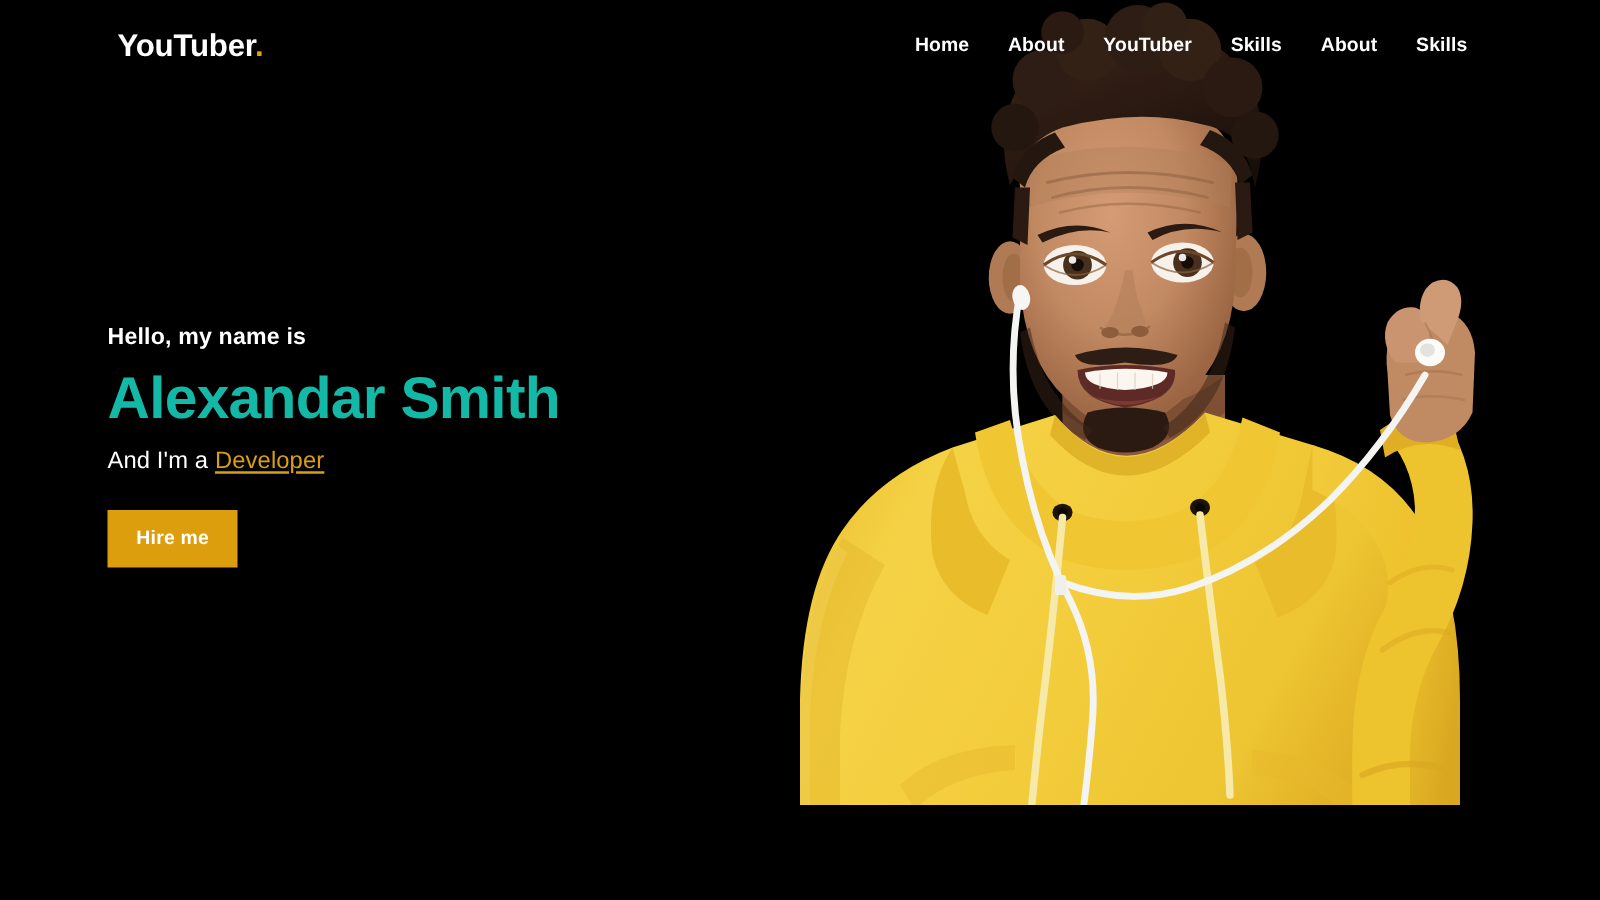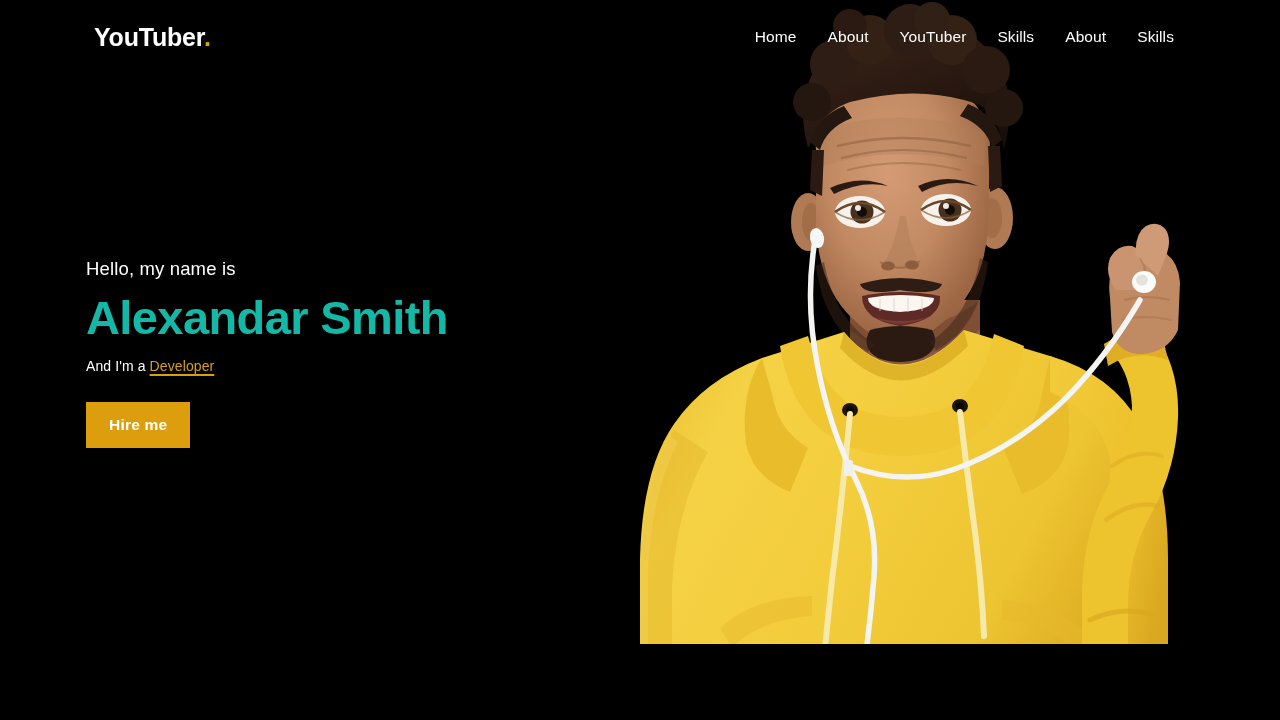--- a/index.html
+++ b/index.html
@@ -49,21 +49,21 @@
   }
 
   .nav-links {
     display: flex;
     align-items: center;
     gap: 31px;
     list-style: none;
   }
   .nav-link {
     font-size: 15.5px;
-    font-weight: 400;
+    font-weight: 700;
     color: #ffffff;
     text-decoration: none;
     white-space: nowrap;
     letter-spacing: 0.1px;
     line-height: 1;
   }
 
   
   .hero-photo {
     position: absolute;
@@ -80,39 +80,39 @@
   .hero-text {
     position: absolute;
     left: 86px;
     top: 258px;
     z-index: 30;
     width: 520px;
   }
 
   .greeting {
     font-size: 18.5px;
-    font-weight: 400;
+    font-weight: 700;
     color: #ffffff;
     letter-spacing: 0.15px;
     line-height: 1.2;
     margin-bottom: 12px;
   }
 
   .hero-name {
     font-size: 47px;
     font-weight: 700;
     color: #14b8a6;
     letter-spacing: -0.6px;
     line-height: 1.1;
     margin-bottom: 14px;
     white-space: nowrap;
   }
 
   .hero-role {
-    font-size: 14px;
+    font-size: 19px;
     font-weight: 500;
     color: #ffffff;
     letter-spacing: 0.1px;
     line-height: 1.2;
     margin-bottom: 27px;
     white-space: nowrap;
   }
   .role-highlight {
     color: #d99f14;
     text-decoration: underline;

